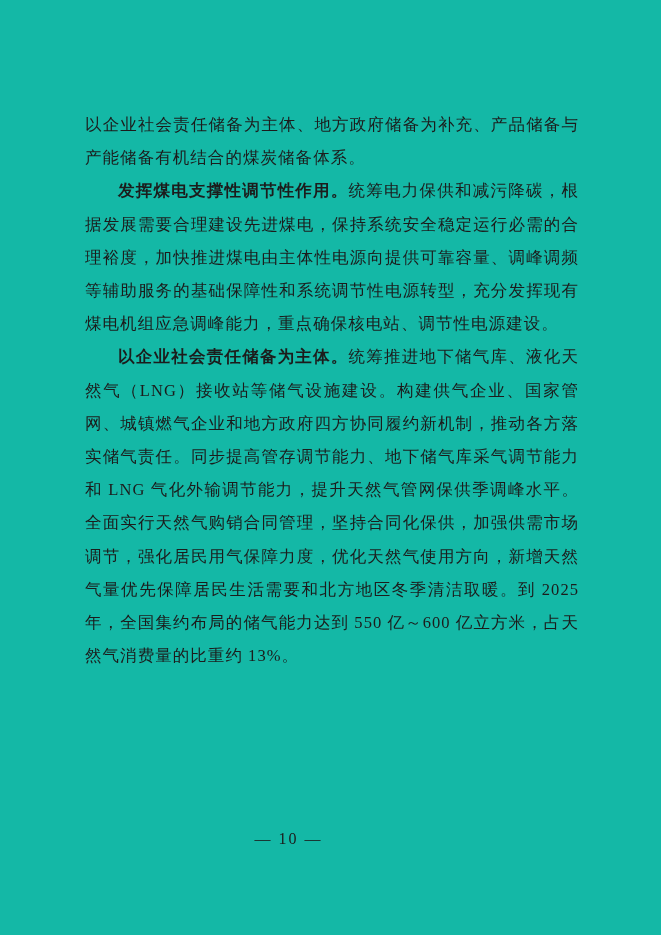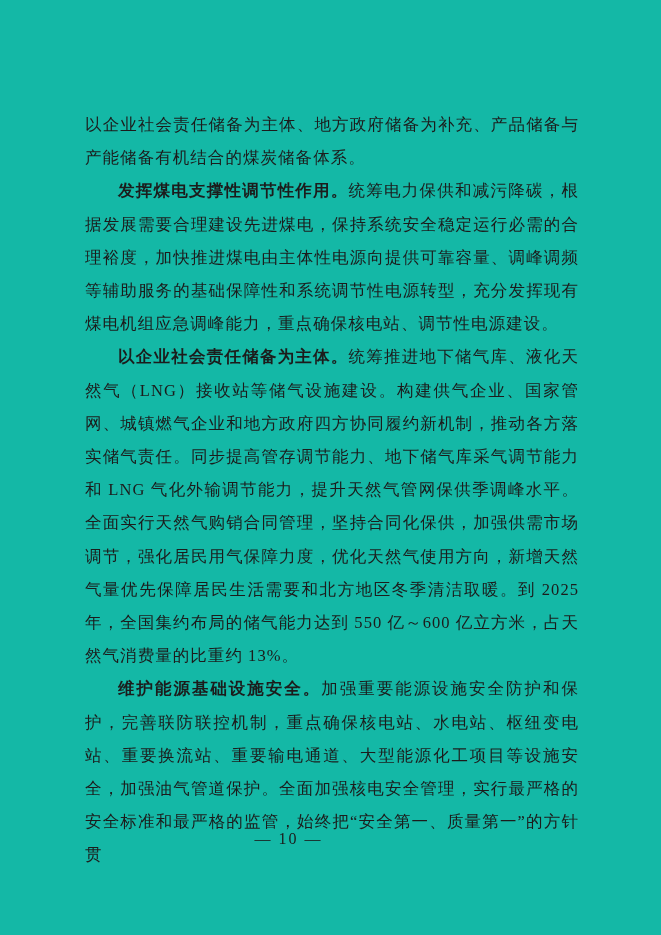--- a/index.html
+++ b/index.html
@@ -62,23 +62,20 @@
     </p>
 
     <p class="indent">
       <span class="lead">发挥煤电支撑性调节性作用。</span><span>统筹电力保供和减污降碳，根据发展需要合理建设先进煤电，保持系统安全稳定运行必需的合理裕度，加快推进煤电由主体性电源向提供可靠容量、调峰调频等辅助服务的基础保障性和系统调节性电源转型，充分发挥现有煤电机组应急调峰能力，重点确保核电站、调节性电源建设。</span>
     </p>
 
     <p class="indent">
       <span class="lead">以企业社会责任储备为主体。</span><span>统筹推进地下储气库、液化天然气（LNG）接收站等储气设施建设。构建供气企业、国家管网、城镇燃气企业和地方政府四方协同履约新机制，推动各方落实储气责任。同步提高管存调节能力、地下储气库采气调节能力和 LNG 气化外输调节能力，提升天然气管网保供季调峰水平。全面实行天然气购销合同管理，坚持合同化保供，加强供需市场调节，强化居民用气保障力度，优化天然气使用方向，新增天然气量优先保障居民生活需要和北方地区冬季清洁取暖。到 2025 年，全国集约布局的储气能力达到 550 亿～600 亿立方米，占天然气消费量的比重约 13%。</span>
     </p>
 
-    <p class="indent">
-      <span class="lead">维护能源基础设施安全。</span><span>加强重要能源设施安全防护和保护，完善联防联控机制，重点确保核电站、水电站、枢纽变电站、重要换流站、重要输电通道、大型能源化工项目等设施安全，加强油气管道保护。全面加强核电安全管理，实行最严格的安全标准和最严格的监管，始终把“安全第一、质量第一”的方针贯</span>
-    </p>
 
   </div>
 
   <div class="footer">
     <span class="page-number">— 10 —</span>
   </div>
 
 </div>
 
 </body></html>

